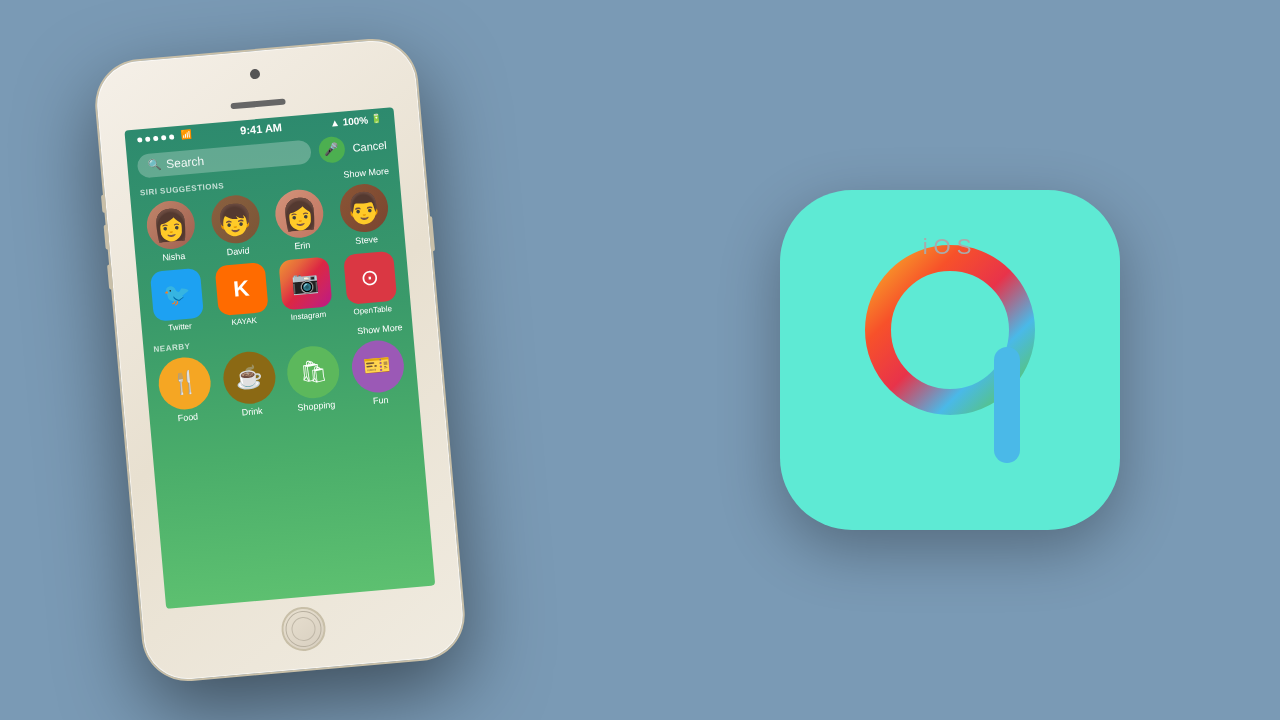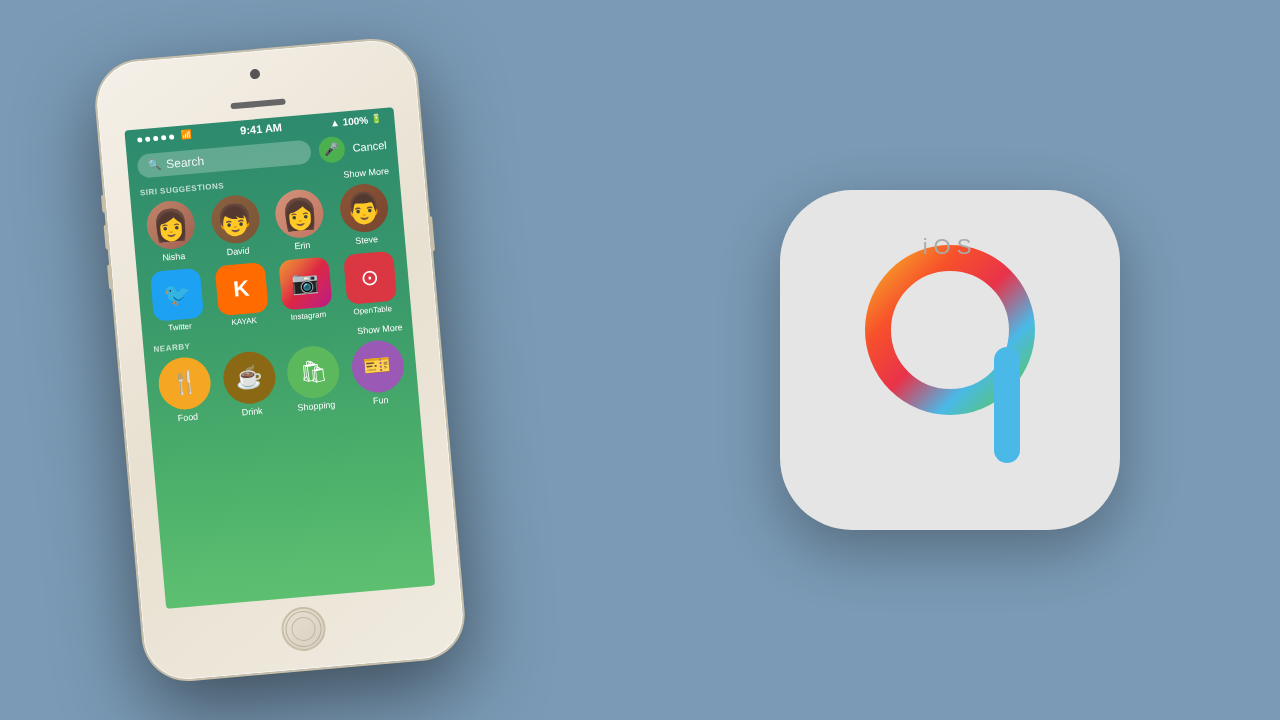--- a/index.html
+++ b/index.html
@@ -16,21 +16,21 @@
     }
 
     
     .ios9-logo {
       position: absolute;
       right: 160px;
       top: 50%;
       transform: translateY(-50%);
       width: 340px;
       height: 340px;
-      background: #e5e5e5;
+      background: #5eead4;
       border-radius: 72px;
       display: flex;
       align-items: center;
       justify-content: center;
       box-shadow: 0 20px 60px rgba(0,0,0,0.3);
     }
 
     .ios9-logo svg {
       width: 280px;
       height: 280px;

